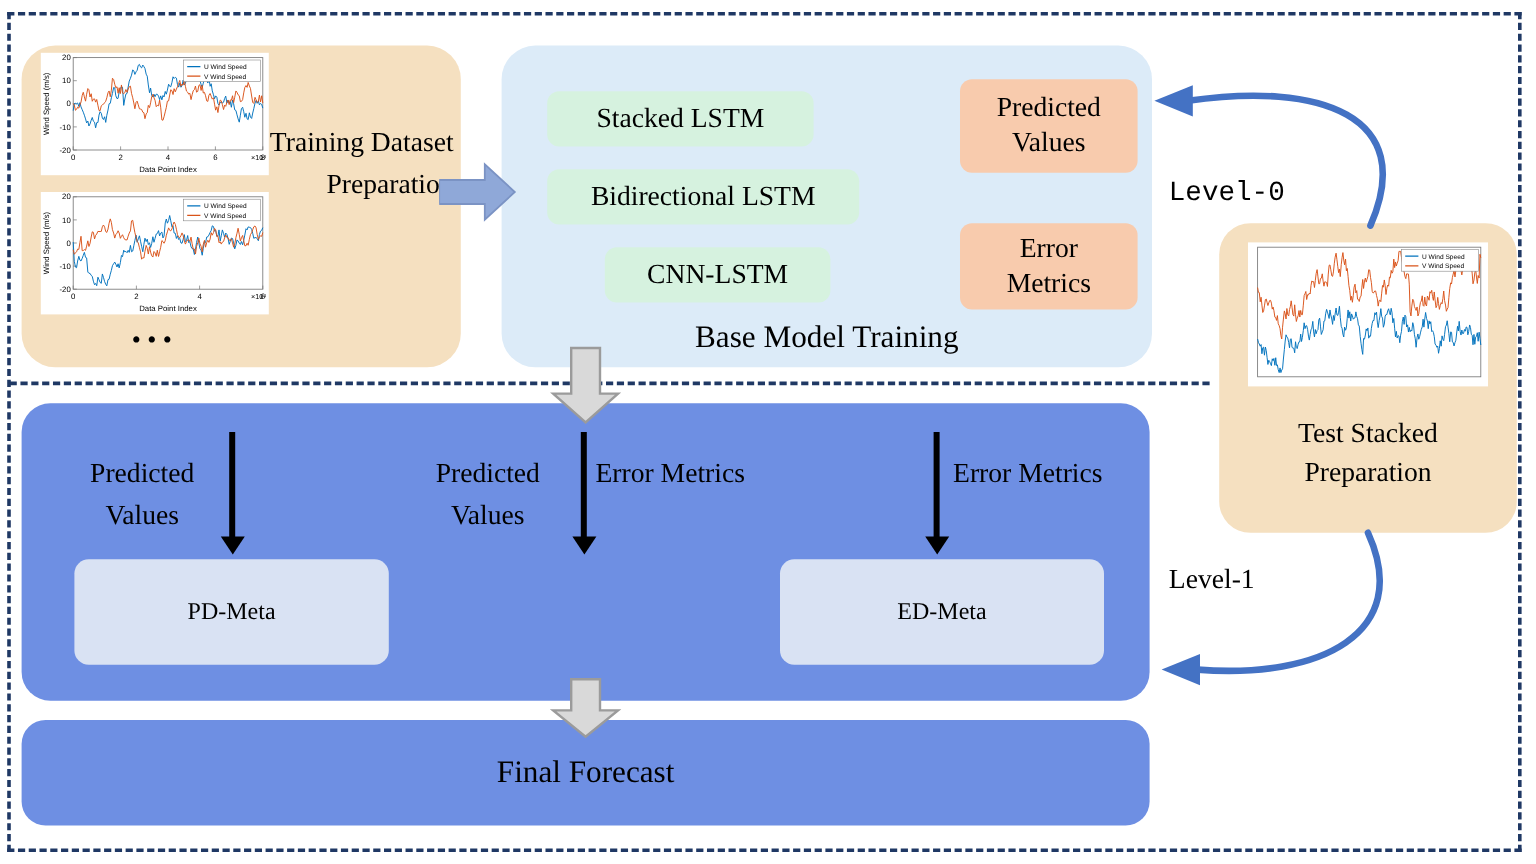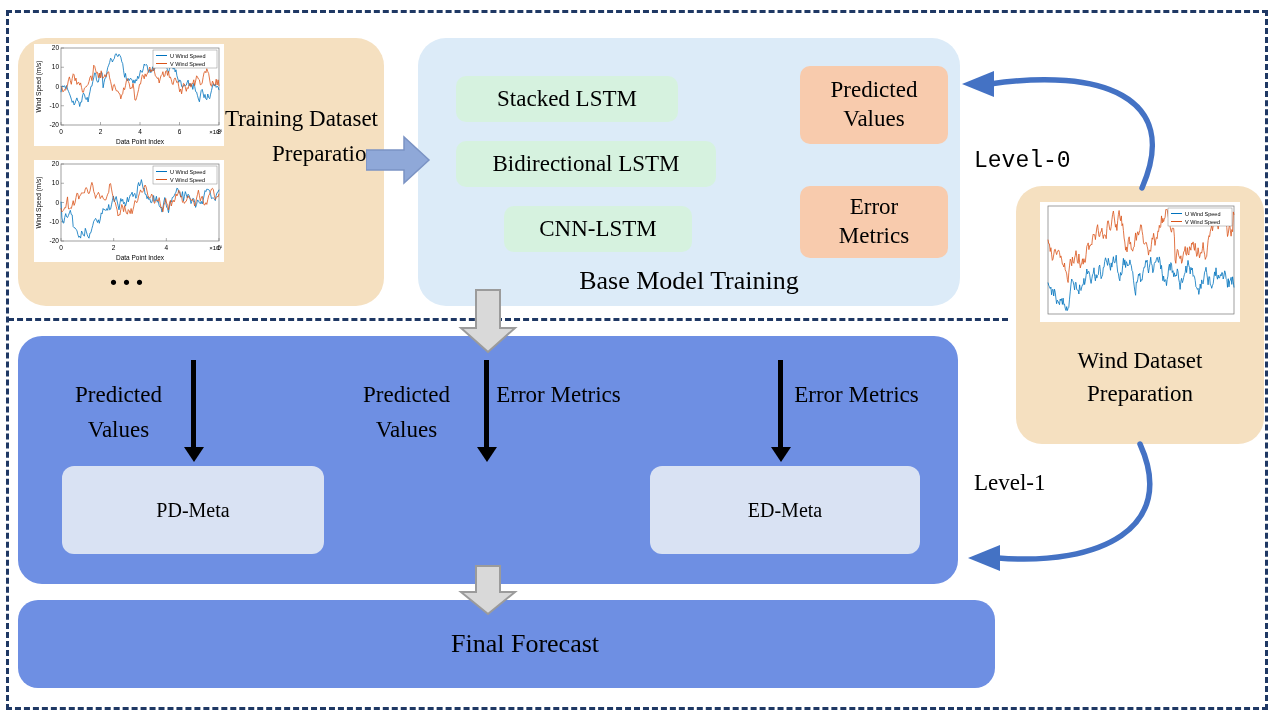--- a/index.html
+++ b/index.html
@@ -78,21 +78,21 @@
 
   
   .down-arrow{position:absolute;z-index:5;}
   .down-arrow polygon{fill:var(--down-arrow,#D9D9D9);stroke:#9B9B9B;stroke-width:2;}
   .d1{left:458px;top:288px;}
   .d2{left:458px;top:564px;}
 
   
   .final-box{position:absolute;left:18px;top:600px;width:940px;height:88px;
           background:var(--level-blue,#6E8FE3);border-radius:20px;
-          display:flex;align-items:center;justify-content:center;padding-left:37px;}
+          display:flex;align-items:center;justify-content:center;}
   .final-label{font-size:26px;}
 </style>
 </head>
 <body>
 
 <div class="canvas">
 
   <div class="outer-border"></div>
 
   <div class="training-box">
@@ -184,21 +184,21 @@
     <div class="mini-chart ct"><svg width="200" height="120">
           <rect x="8" y="4" width="186" height="108" fill="#fff" stroke="#777" stroke-width="0.7"></rect>
           <polyline points="8.0,80.5 8.7,83.3 9.4,84.7 10.2,86.5 10.9,85.1 11.6,92.8 12.3,87.8 13.0,87.3 13.7,94.0 14.5,87.2 15.2,90.2 15.9,96.0 16.6,101.7 17.3,98.2 18.1,99.4 18.8,101.1 19.5,102.7 20.2,97.0 20.9,98.6 21.6,96.7 22.4,102.4 23.1,96.1 23.8,102.6 24.5,102.1 25.2,106.1 26.0,108.5 26.7,104.6 27.4,108.5 28.1,106.4 28.8,105.3 29.5,97.2 30.3,89.2 31.0,82.2 31.7,77.0 32.4,78.8 33.1,79.6 33.9,83.3 34.6,87.9 35.3,80.7 36.0,80.3 36.7,87.5 37.4,88.0 38.2,88.2 38.9,92.0 39.6,82.8 40.3,87.7 41.0,88.5 41.8,84.8 42.5,82.8 43.2,82.8 43.9,76.4 44.6,82.6 45.3,79.2 46.1,73.4 46.8,67.0 47.5,71.9 48.2,69.6 48.9,69.4 49.7,72.7 50.4,78.1 51.1,81.4 51.8,76.8 52.5,72.8 53.2,71.5 54.0,65.8 54.7,74.6 55.4,78.8 56.1,72.6 56.8,76.1 57.6,73.4 58.3,72.7 59.0,64.7 59.7,63.1 60.4,69.8 61.1,76.7 61.9,74.6 62.6,72.8 63.3,65.5 64.0,65.3 64.7,59.5 65.5,55.8 66.2,58.1 66.9,60.5 67.6,63.4 68.3,56.3 69.0,60.5 69.8,63.8 70.5,68.3 71.2,60.9 71.9,65.1 72.6,59.7 73.4,54.7 74.1,60.4 74.8,60.9 75.5,58.2 76.2,53.2 76.9,62.5 77.7,70.0 78.4,71.6 79.1,76.5 79.8,78.8 80.5,70.5 81.3,73.2 82.0,71.1 82.7,63.4 83.4,56.3 84.1,63.1 84.8,57.8 85.6,65.5 86.3,59.6 87.0,61.2 87.7,64.0 88.4,63.1 89.2,62.8 89.9,57.9 90.6,61.8 91.3,63.6 92.0,68.7 92.7,69.7 93.5,78.3 94.2,84.1 94.9,89.4 95.6,93.3 96.3,80.1 97.1,80.6 97.8,77.2 98.5,72.1 99.2,73.6 99.9,71.3 100.6,79.8 101.4,77.8 102.1,78.2 102.8,71.7 103.5,67.5 104.2,65.0 104.9,65.2 105.7,58.6 106.4,60.2 107.1,58.1 107.8,66.4 108.5,71.0 109.3,65.3 110.0,61.3 110.7,55.2 111.4,61.7 112.1,63.1 112.8,70.7 113.6,68.1 114.3,61.4 115.0,60.1 115.7,60.2 116.4,57.2 117.2,55.3 117.9,58.6 118.6,60.4 119.3,54.9 120.0,58.6 120.7,67.0 121.5,63.4 122.2,71.5 122.9,78.7 123.6,74.1 124.3,79.7 125.1,77.7 125.8,78.1 126.5,83.6 127.2,77.3 127.9,74.2 128.6,66.1 129.4,62.2 130.1,68.3 130.8,60.6 131.5,61.8 132.2,70.5 133.0,68.7 133.7,74.7 134.4,70.8 135.1,74.5 135.8,73.1 136.5,73.9 137.3,66.9 138.0,69.6 138.7,76.9 139.4,80.3 140.1,87.4 140.9,79.3 141.6,76.3 142.3,80.7 143.0,78.6 143.7,75.4 144.4,72.6 145.2,70.4 145.9,64.0 146.6,70.6 147.3,63.9 148.0,58.4 148.8,63.4 149.5,65.5 150.2,71.9 150.9,65.4 151.6,67.9 152.3,66.1 153.1,74.3 153.8,73.6 154.5,75.0 155.2,78.3 155.9,84.7 156.7,85.7 157.4,87.4 158.1,86.4 158.8,92.4 159.5,88.4 160.2,82.0 161.0,86.5 161.7,77.9 162.4,80.7 163.1,81.9 163.8,76.9 164.6,70.2 165.3,68.9 166.0,65.3 166.7,70.6 167.4,75.9 168.1,82.8 168.9,74.6 169.6,74.9 170.3,82.9 171.0,83.3 171.7,86.3 172.5,83.4 173.2,81.6 173.9,75.5 174.6,69.9 175.3,73.8 176.0,65.8 176.8,74.4 177.5,77.2 178.2,73.0 178.9,76.0 179.6,75.9 180.4,72.6 181.1,74.0 181.8,70.5 182.5,70.8 183.2,77.0 183.9,74.3 184.7,68.8 185.4,70.9 186.1,76.6 186.8,77.3 187.5,85.3 188.3,76.7 189.0,84.9 189.7,78.9 190.4,78.2 191.1,75.3 191.8,82.4 192.6,74.8 193.3,79.9 194.0,85.5" fill="none" stroke="#0072BD" stroke-width="0.8"></polyline>
           <polyline points="8.0,37.6 8.7,41.6 9.4,41.8 10.2,49.5 10.9,45.7 11.6,52.2 12.3,58.4 13.0,57.1 13.7,52.9 14.5,47.7 15.2,47.2 15.9,50.0 16.6,52.6 17.3,50.4 18.1,48.4 18.8,48.3 19.5,50.6 20.2,55.6 20.9,53.9 21.6,56.9 22.4,62.3 23.1,62.7 23.8,65.0 24.5,61.0 25.2,67.8 26.0,69.4 26.7,71.9 27.4,77.6 28.1,80.5 28.8,70.7 29.5,63.9 30.3,57.1 31.0,59.4 31.7,63.8 32.4,55.1 33.1,60.2 33.9,61.3 34.6,56.0 35.3,53.3 36.0,48.7 36.7,54.0 37.4,60.1 38.2,61.4 38.9,52.0 39.6,60.3 40.3,65.9 41.0,63.0 41.8,61.1 42.5,56.8 43.2,62.2 43.9,56.7 44.6,60.2 45.3,60.3 46.1,52.3 46.8,44.3 47.5,42.8 48.2,40.9 48.9,47.6 49.7,43.6 50.4,43.8 51.1,42.3 51.8,43.0 52.5,35.9 53.2,32.1 54.0,33.0 54.7,32.7 55.4,37.6 56.1,31.7 56.8,25.9 57.6,22.7 58.3,28.7 59.0,34.5 59.7,34.4 60.4,30.1 61.1,29.9 61.9,26.2 62.6,32.3 63.3,36.5 64.0,32.8 64.7,33.0 65.5,33.4 66.2,36.7 66.9,26.4 67.6,19.1 68.3,18.8 69.0,22.8 69.8,27.8 70.5,28.3 71.2,24.6 71.9,17.8 72.6,12.4 73.4,9.0 74.1,14.2 74.8,20.0 75.5,25.2 76.2,22.3 76.9,28.5 77.7,18.5 78.4,12.5 79.1,8.5 79.8,14.7 80.5,18.7 81.3,13.9 82.0,23.7 82.7,21.7 83.4,28.4 84.1,36.0 84.8,40.0 85.6,48.2 86.3,44.9 87.0,49.9 87.7,44.5 88.4,37.4 89.2,34.8 89.9,42.1 90.6,40.2 91.3,47.3 92.0,47.5 92.7,49.2 93.5,45.4 94.2,44.9 94.9,37.3 95.6,30.9 96.3,38.4 97.1,32.2 97.8,29.7 98.5,33.1 99.2,30.7 99.9,28.3 100.6,22.8 101.4,23.1 102.1,29.2 102.8,33.4 103.5,40.8 104.2,42.2 104.9,41.8 105.7,40.4 106.4,40.6 107.1,44.2 107.8,47.0 108.5,53.1 109.3,48.4 110.0,48.1 110.7,49.4 111.4,42.3 112.1,35.9 112.8,37.3 113.6,31.3 114.3,36.1 115.0,43.4 115.7,38.3 116.4,35.5 117.2,36.5 117.9,28.9 118.6,29.5 119.3,23.3 120.0,25.7 120.7,24.7 121.5,13.9 122.2,21.0 122.9,16.3 123.6,19.7 124.3,17.3 125.1,15.2 125.8,7.5 126.5,7.5 127.2,7.5 127.9,12.6 128.6,16.6 129.4,22.9 130.1,24.5 130.8,28.4 131.5,30.2 132.2,26.2 133.0,26.3 133.7,26.4 134.4,34.8 135.1,57.9 135.8,61.3 136.5,53.1 137.3,47.4 138.0,48.5 138.7,53.5 139.4,55.0 140.1,56.7 140.9,53.8 141.6,61.3 142.3,59.5 143.0,54.0 143.7,50.0 144.4,48.9 145.2,44.5 145.9,52.5 146.6,53.2 147.3,45.6 148.0,51.6 148.8,53.0 149.5,44.7 150.2,46.0 150.9,48.2 151.6,41.1 152.3,42.3 153.1,39.9 153.8,45.1 154.5,48.3 155.2,41.3 155.9,48.0 156.7,54.4 157.4,52.7 158.1,45.8 158.8,51.0 159.5,55.8 160.2,52.7 161.0,50.2 161.7,51.2 162.4,46.7 163.1,40.5 163.8,48.4 164.6,52.2 165.3,57.4 166.0,55.6 166.7,54.3 167.4,45.9 168.1,38.5 168.9,33.7 169.6,34.7 170.3,29.3 171.0,26.4 171.7,23.5 172.5,28.8 173.2,23.3 173.9,23.4 174.6,18.0 175.3,19.1 176.0,23.2 176.8,18.3 177.5,23.5 178.2,27.1 178.9,22.5 179.6,17.1 180.4,14.8 181.1,10.2 181.8,13.5 182.5,11.2 183.2,14.0 183.9,18.2 184.7,14.4 185.4,17.0 186.1,20.2 186.8,25.6 187.5,34.5 188.3,31.4 189.0,25.4 189.7,22.4 190.4,28.9 191.1,34.2 191.8,27.6 192.6,29.7 193.3,9.9 194.0,12.8" fill="none" stroke="#D95319" stroke-width="0.8"></polyline>
           <rect x="128" y="6" width="64" height="18" fill="#fff" stroke="#888" stroke-width="0.5"></rect>
           <line x1="131" y1="11.5" x2="142" y2="11.5" stroke="#0072BD" stroke-width="1"></line>
           <text x="145" y="13.5" font-size="5.5" font-family="Liberation Sans, sans-serif">U Wind Speed</text>
           <line x1="131" y1="19.5" x2="142" y2="19.5" stroke="#D95319" stroke-width="1"></line>
           <text x="145" y="21.5" font-size="5.5" font-family="Liberation Sans, sans-serif">V Wind Speed</text>
         </svg></div>
-    <div class="test-label">Wind Dataset Preparation</div>
+    <div class="test-label">Test Stacked Preparation</div>
   </div>
 
   <svg class="curve ctop" width="330" height="150" viewBox="0 0 330 150">
     <path d="M 192 140 C 232 48, 150 20, 40 36"></path>
     <polygon points="12,36 44,23 44,49"></polygon>
   </svg>
   <svg class="curve cbot" width="330" height="150" viewBox="0 0 330 150">
     <path d="M 190 16 C 228 100, 150 138, 48 130"></path>
     <polygon points="18,130 50,117 50,143"></polygon>
   </svg>

